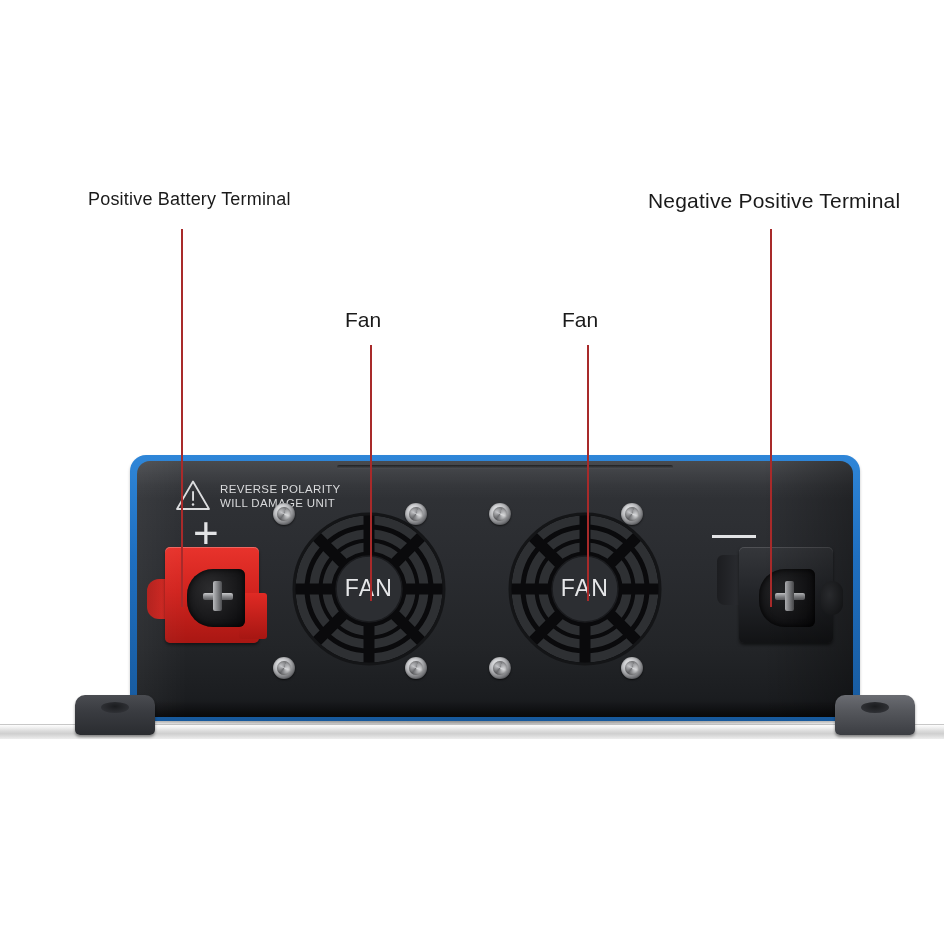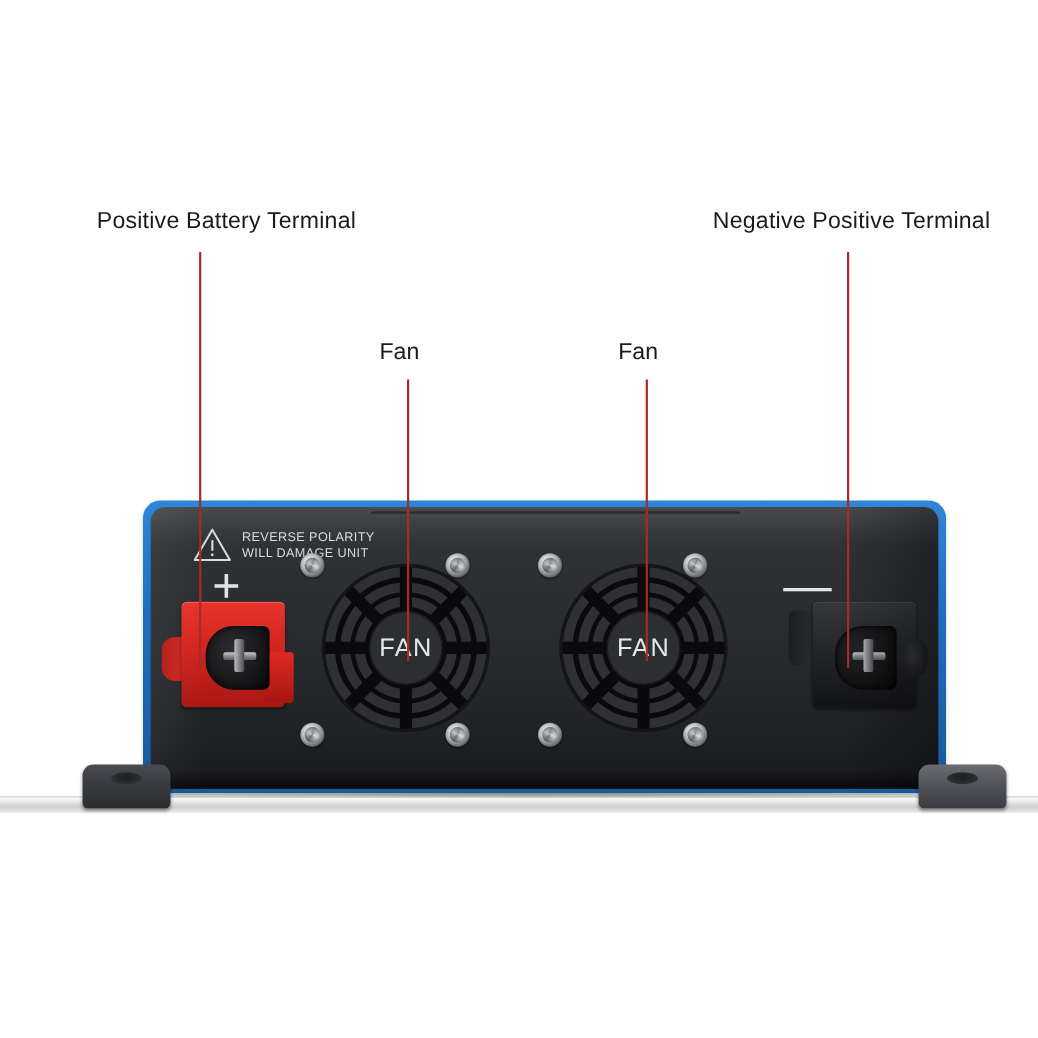--- a/index.html
+++ b/index.html
@@ -24,21 +24,21 @@
   }
 
   
   .callout-label {
     position: absolute;
     color: #1a1a1a;
     font-family: "Liberation Sans", sans-serif;
     white-space: nowrap;
     line-height: 1;
   }
-  #label-positive { left: 88px;  top: 190px; font-size: 21px; letter-spacing: 0.2px; }
+  #label-positive { left: 88px;  top: 190px; font-size: 18px; letter-spacing: 0.2px; }
   #label-negative { left: 648px; top: 190px; font-size: 21px; letter-spacing: 0.2px; }
   #label-fan-1    { left: 345px; top: 309px; font-size: 21px; }
   #label-fan-2    { left: 562px; top: 309px; font-size: 21px; }
 
   
   .leader {
     position: absolute;
     width: 1.6px;
     background: #a82a2a;
     z-index: 40;

